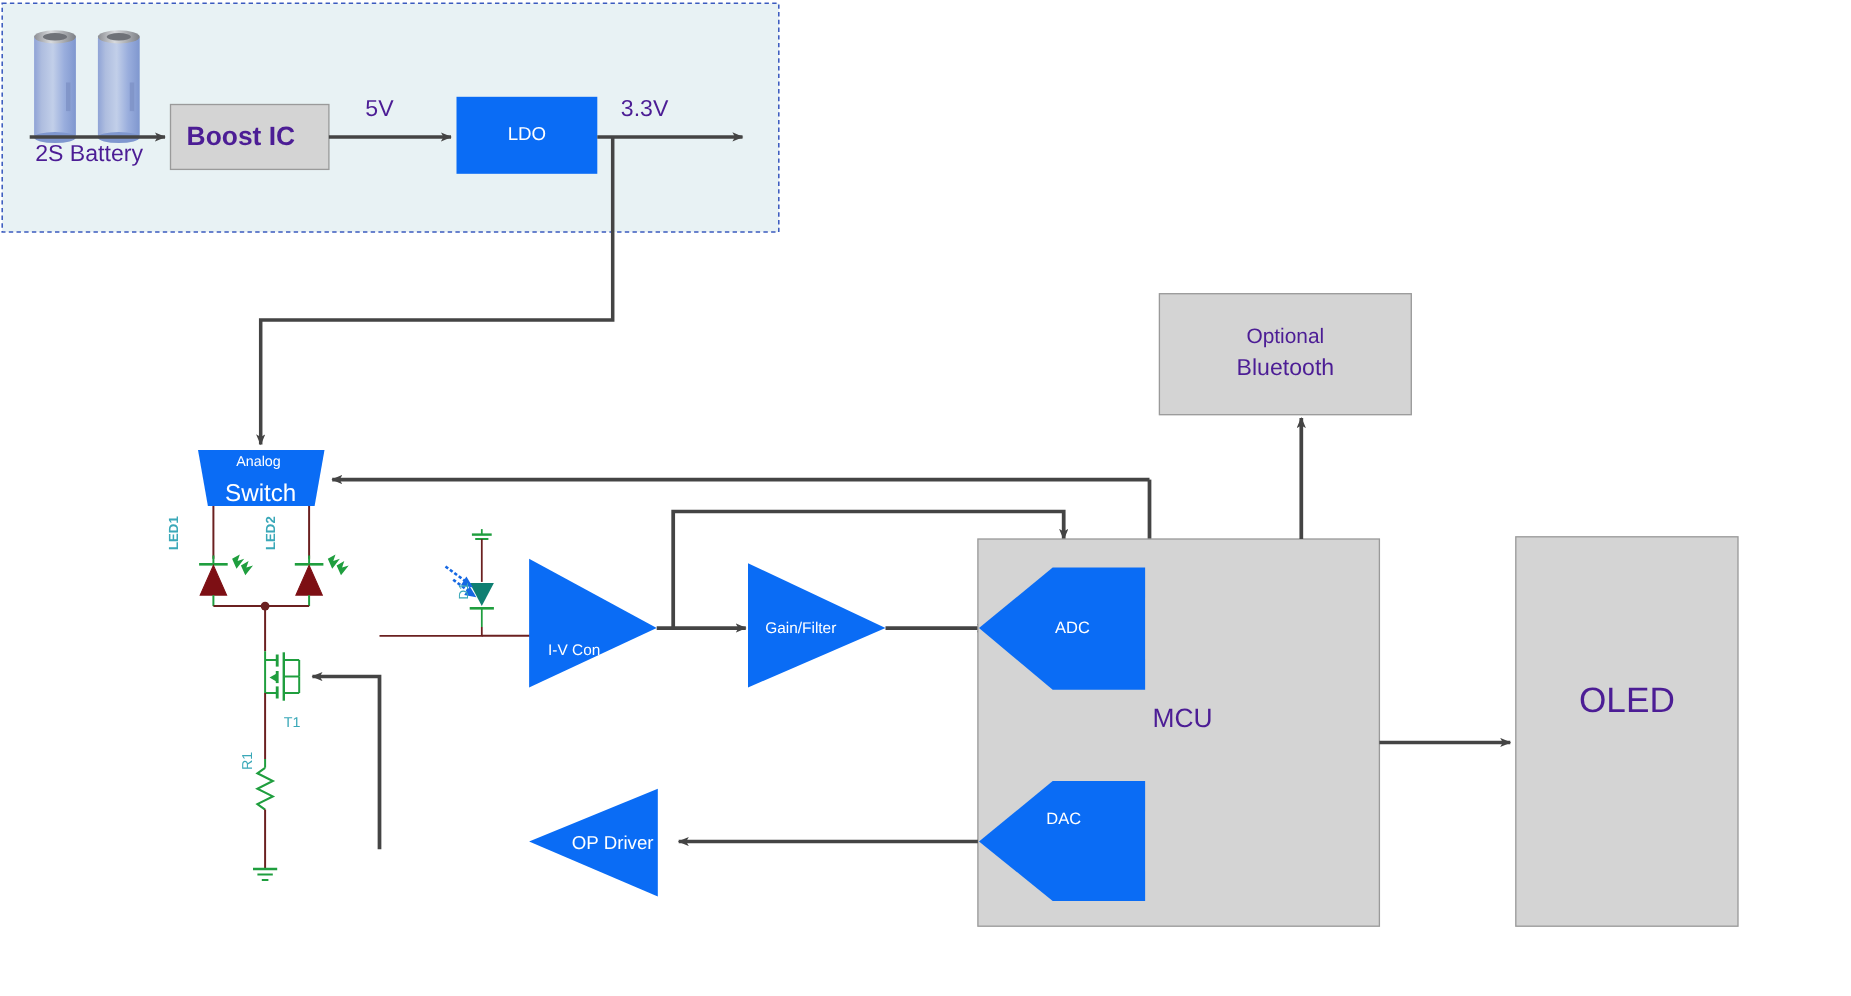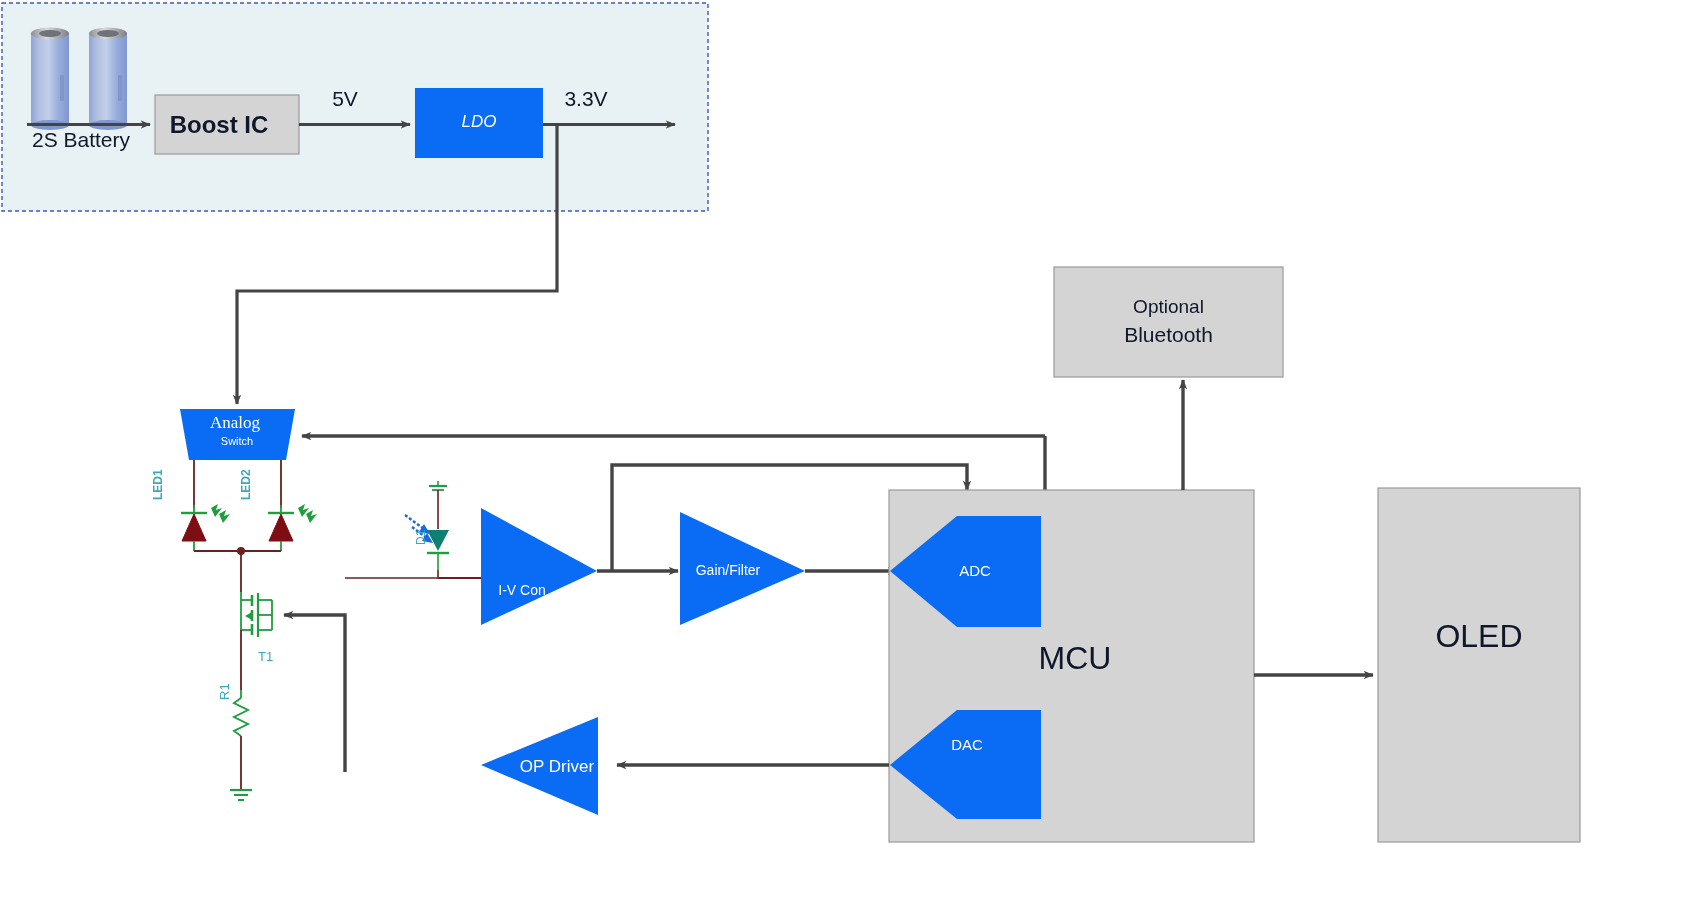--- a/index.html
+++ b/index.html
@@ -8,21 +8,21 @@
     font-family:"Liberation Sans", sans-serif;
     color:#404040;
   }
   #stage{position:absolute;inset:0;width:1683px;height:905px;}
   svg#canvas{position:absolute;left:0;top:0;width:1683px;height:905px;}
 
   .lbl{position:absolute;white-space:pre;line-height:1.15;}
   .lbl.center{text-align:center;}
 
   
-  .t-dark{color:#0f172a;}
+  .t-dark{color:#4c1d95;}
   .t-white{color:#ffffff;}
   .t-teal{color:#3aa8b8;}
 </style>
 </head>
 <body>
 
 <div id="stage">
 
   <svg id="canvas" viewBox="0 0 1683 905">
     <defs>
@@ -183,28 +183,28 @@
     <polygon points="598,717 598,815 481,765" fill="#0a6cf5"></polygon>
 
     <rect x="1054" y="267" width="229" height="110" fill="#d4d4d4" stroke="#9a9a9a" stroke-width="1.2"></rect>
     <rect x="1378" y="488" width="202" height="354" fill="#d4d4d4" stroke="#9a9a9a" stroke-width="1.2"></rect>
   </svg>
 
   <div class="lbl center t-dark" style="left:18px;top:128px;width:126px;font-size:21px;">2S Battery</div>
 
   <div class="lbl center t-dark" style="left:155px;top:111px;width:128px;font-size:24px;font-weight:bold;">Boost IC</div>
 
-  <div class="lbl center t-white" style="left:415px;top:112px;width:128px;font-size:17px;font-style:italic;">LDO</div>
+  <div class="lbl center t-white" style="left:415px;top:112px;width:128px;font-size:17px;">LDO</div>
 
   <div class="lbl center t-dark" style="left:315px;top:87px;width:60px;font-size:21px;">5V</div>
 
   <div class="lbl center t-dark" style="left:552px;top:87px;width:68px;font-size:21px;">3.3V</div>
 
-  <div class="lbl center t-white" style="left:182px;top:413px;width:106px;font-size:17px;font-family:Liberation Serif, serif;">Analog</div>
-  <div class="lbl center t-white" style="left:182px;top:435px;width:110px;font-size:11px;">Switch</div>
+  <div class="lbl center t-white" style="left:182px;top:413px;width:106px;font-size:13px;">Analog</div>
+  <div class="lbl center t-white" style="left:182px;top:435px;width:110px;font-size:22px;">Switch</div>
 
   <div class="lbl t-teal" style="left:152px;top:500px;font-size:12px;font-weight:bold;
               transform:rotate(-90deg);transform-origin:left top;">LED1</div>
   <div class="lbl t-teal" style="left:240px;top:500px;font-size:12px;font-weight:bold;
               transform:rotate(-90deg);transform-origin:left top;">LED2</div>
 
   <div class="lbl t-teal" style="left:258px;top:650px;font-size:13px;">T1</div>
 
   <div class="lbl t-teal" style="left:218px;top:700px;font-size:13px;
               transform:rotate(-90deg);transform-origin:left top;">R1</div>
@@ -215,20 +215,20 @@
   <div class="lbl center t-white" style="left:482px;top:562px;width:80px;font-size:14px;margin-top:20px;">I-V Con</div>
 
   <div class="lbl center t-white" style="left:682px;top:562px;width:92px;font-size:14px;">Gain/Filter</div>
 
   <div class="lbl center t-white" style="left:515px;top:757px;width:84px;font-size:17px;">OP Driver</div>
 
   <div class="lbl center t-white" style="left:930px;top:562px;width:90px;font-size:15px;">ADC</div>
 
   <div class="lbl center t-white" style="left:922px;top:716px;width:90px;font-size:15px;margin-top:20px;">DAC</div>
 
-  <div class="lbl center t-dark" style="left:995px;top:640px;width:160px;font-size:32px;">MCU</div>
+  <div class="lbl center t-dark" style="left:995px;top:640px;width:160px;font-size:24px;">MCU</div>
 
   <div class="lbl center t-dark" style="left:1054px;top:296px;width:229px;font-size:19px;">Optional</div>
   <div class="lbl center t-dark" style="left:1054px;top:323px;width:229px;font-size:21px;">Bluetooth</div>
 
   <div class="lbl center t-dark" style="left:1378px;top:618px;width:202px;font-size:32px;">OLED</div>
 
 </div>
 
 </body></html>

